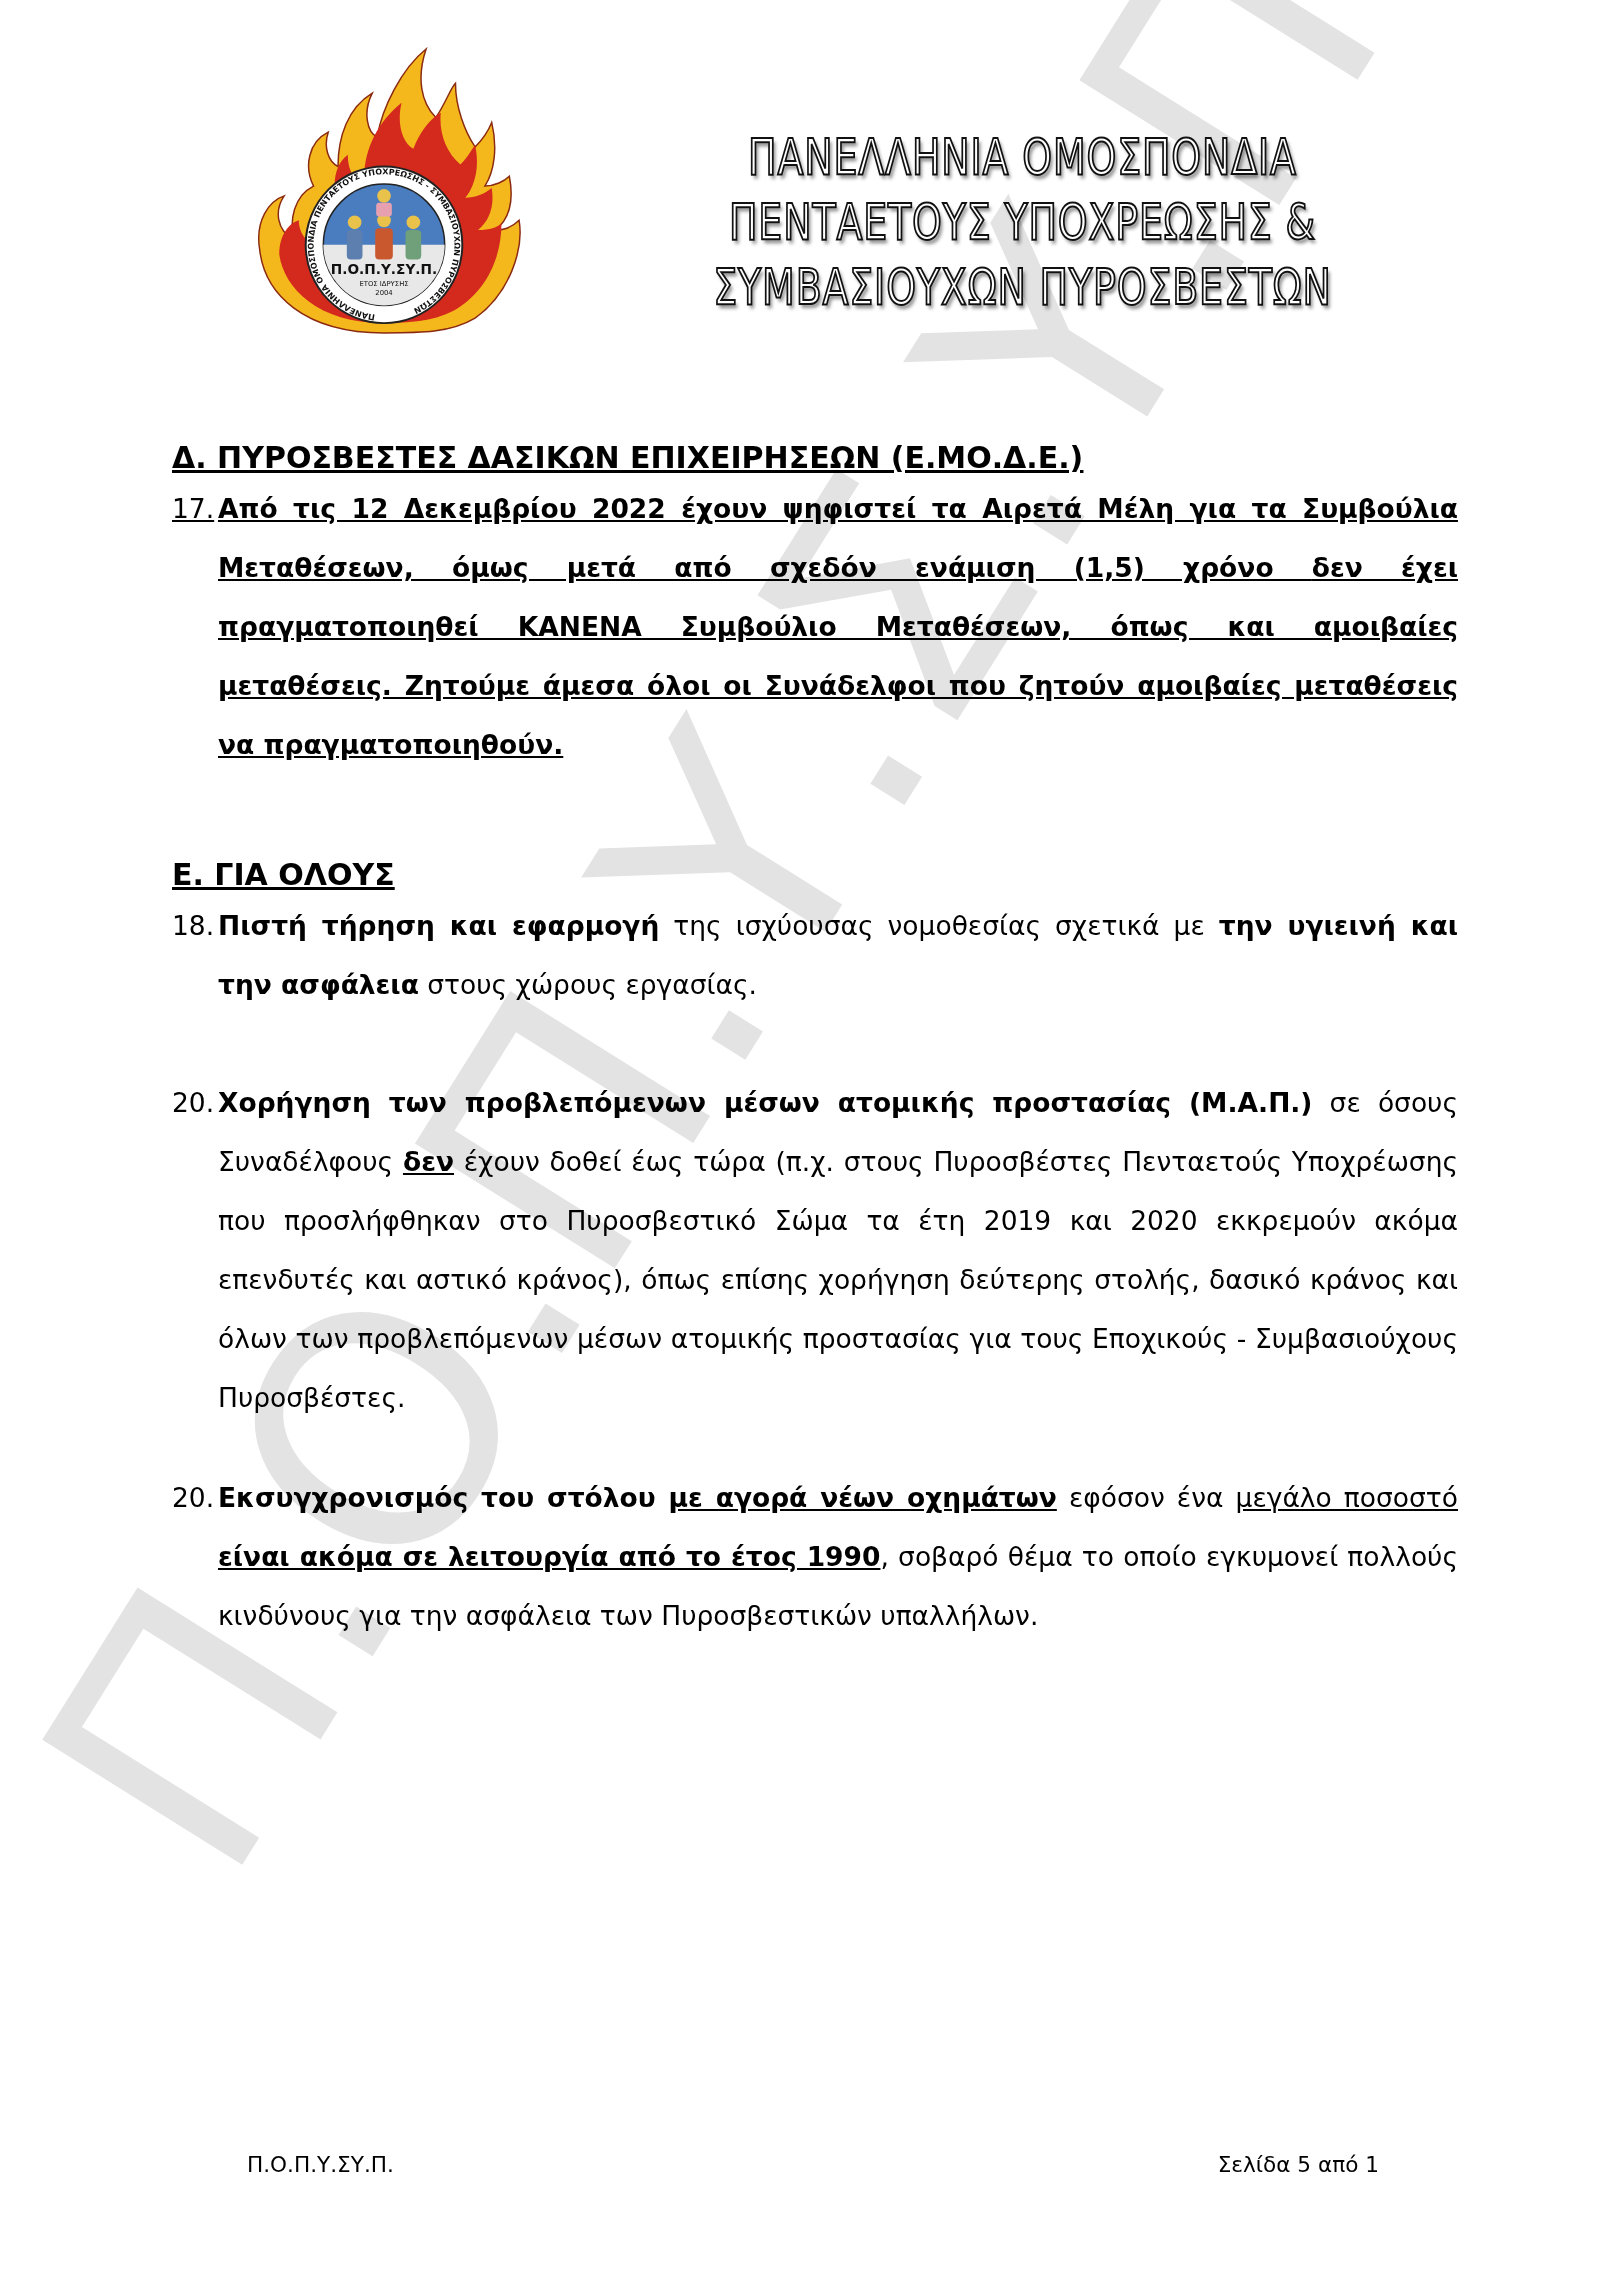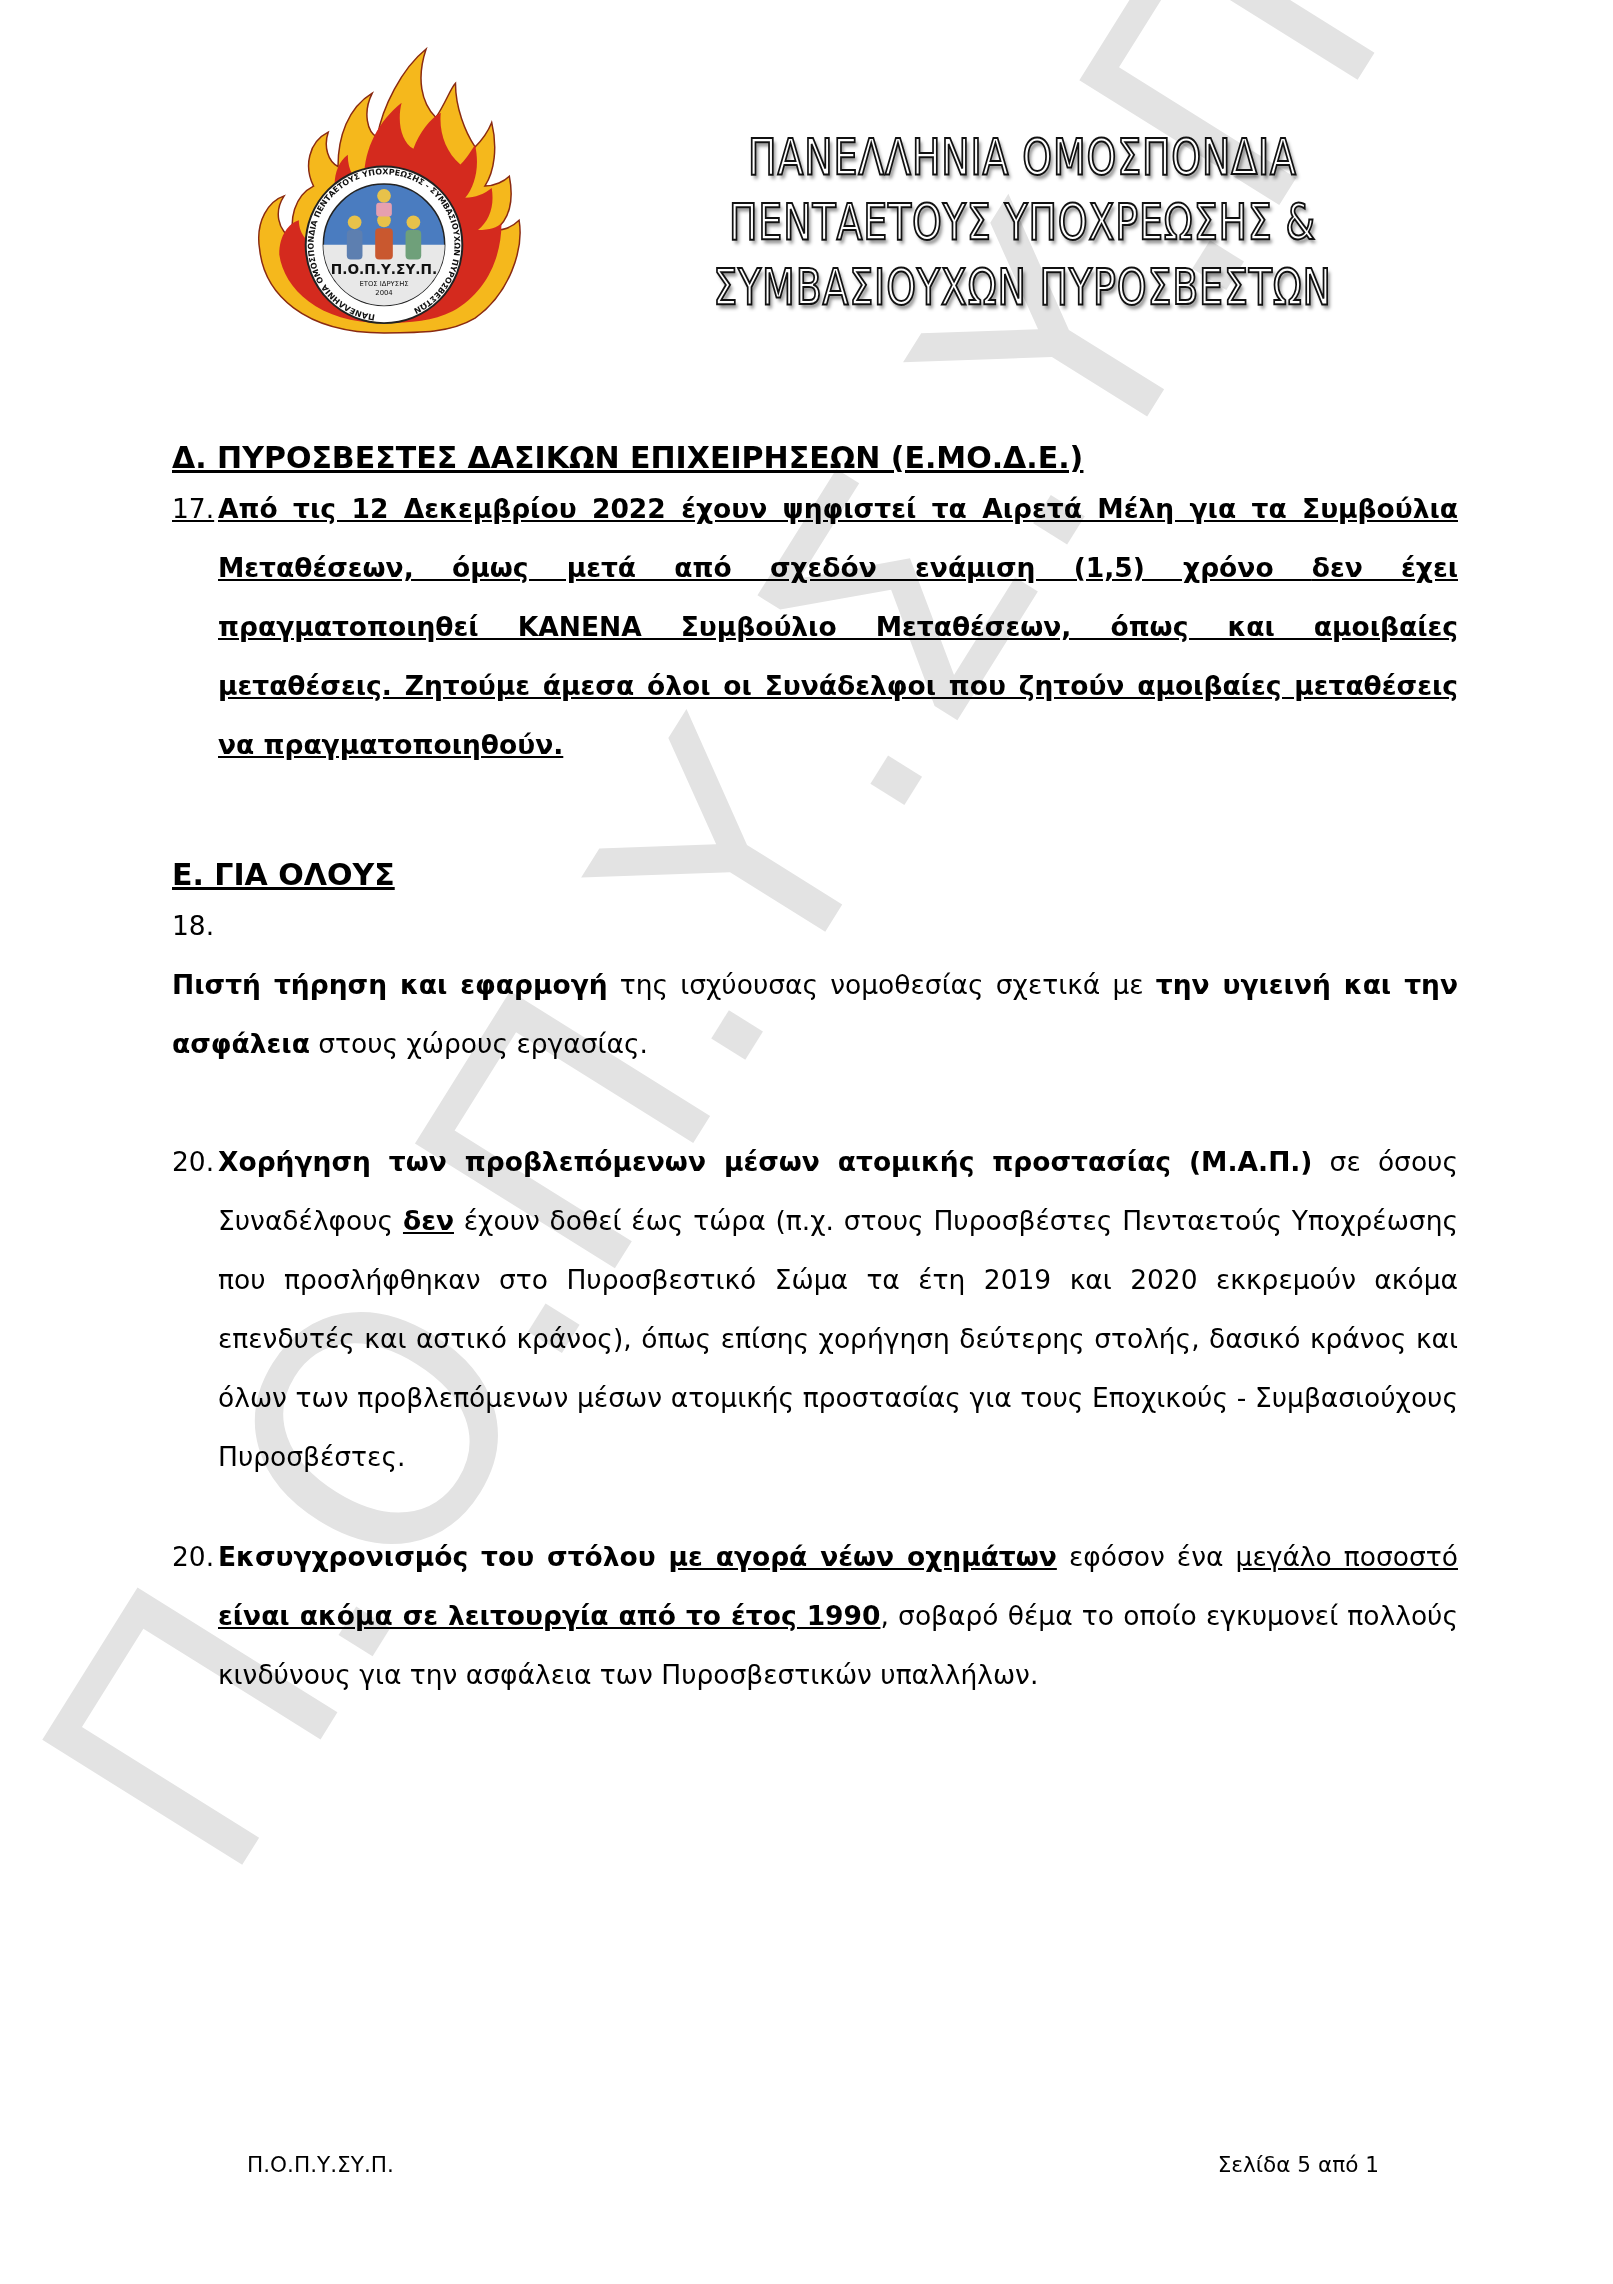--- a/index.html
+++ b/index.html
@@ -76,21 +76,21 @@
   <div style="margin-top:83px;text-decoration:underline;">
     <h2 class="section-title">Δ. ΠΥΡΟΣΒΕΣΤΕΣ ΔΑΣΙΚΩΝ ΕΠΙΧΕΙΡΗΣΕΩΝ (Ε.ΜΟ.Δ.Ε.)</h2>
     <div class="item" style="margin-top:2px;">
       <span class="num">17.</span>
       <span class="body"><span style="font-weight: bold;">Από τις 12 Δεκεμβρίου 2022 έχουν ψηφιστεί τα Αιρετά Μέλη για τα Συμβούλια Μεταθέσεων, όμως μετά από σχεδόν ενάμιση (1,5) χρόνο </span><span style="font-weight: bold; text-decoration: underline;">δεν έχει πραγματοποιηθεί ΚΑΝΕΝΑ</span><span style="font-weight: bold;"> Συμβούλιο Μεταθέσεων, όπως και αμοιβαίες μεταθέσεις. Ζητούμε άμεσα όλοι οι Συνάδελφοι που ζητούν αμοιβαίες μεταθέσεις να πραγματοποιηθούν.</span></span>
     </div>
   </div>
 
   <div style="margin-top:81px;">
     <h2 class="section-title">Ε. ΓΙΑ ΟΛΟΥΣ</h2>
-    <div class="item" style="margin-top:2px;flex-direction:column;">
+    <div class="item" style="margin-top:2px;">
       <span class="num">18.</span>
       <span class="body"><span style="font-weight: bold;">Πιστή τήρηση και εφαρμογή</span><span> της ισχύουσας νομοθεσίας σχετικά με </span><span style="font-weight: bold;">την υγιεινή και την ασφάλεια</span><span> στους χώρους εργασίας.</span></span>
     </div>
     <div class="item" style="margin-top:59px;">
       <span class="num">20.</span>
       <span class="body"><span style="font-weight: bold;">Χορήγηση των προβλεπόμενων μέσων ατομικής προστασίας (Μ.Α.Π.)</span><span> σε όσους Συναδέλφους </span><span style="font-weight: bold; text-decoration: underline;">δεν</span><span> έχουν δοθεί έως τώρα (π.χ. στους Πυροσβέστες Πενταετούς Υποχρέωσης που προσλήφθηκαν στο Πυροσβεστικό Σώμα τα έτη 2019 και 2020 εκκρεμούν ακόμα επενδυτές και αστικό κράνος), όπως επίσης χορήγηση δεύτερης στολής, δασικό κράνος και όλων των προβλεπόμενων μέσων ατομικής προστασίας για τους Εποχικούς - Συμβασιούχους Πυροσβέστες.</span></span>
     </div>
     <div class="item" style="margin-top:41px;">
       <span class="num">20.</span>
       <span class="body"><span style="font-weight: bold;">Εκσυγχρονισμός του στόλου </span><span style="font-weight: bold; text-decoration: underline;">με αγορά νέων οχημάτων</span><span> εφόσον ένα </span><span style="text-decoration: underline;">μεγάλο ποσοστό</span><span> </span><span style="font-weight: bold; text-decoration: underline;">είναι ακόμα σε λειτουργία από το έτος 1990</span><span>, σοβαρό θέμα το οποίο εγκυμονεί πολλούς κινδύνους για την ασφάλεια των Πυροσβεστικών υπαλλήλων.</span></span>

